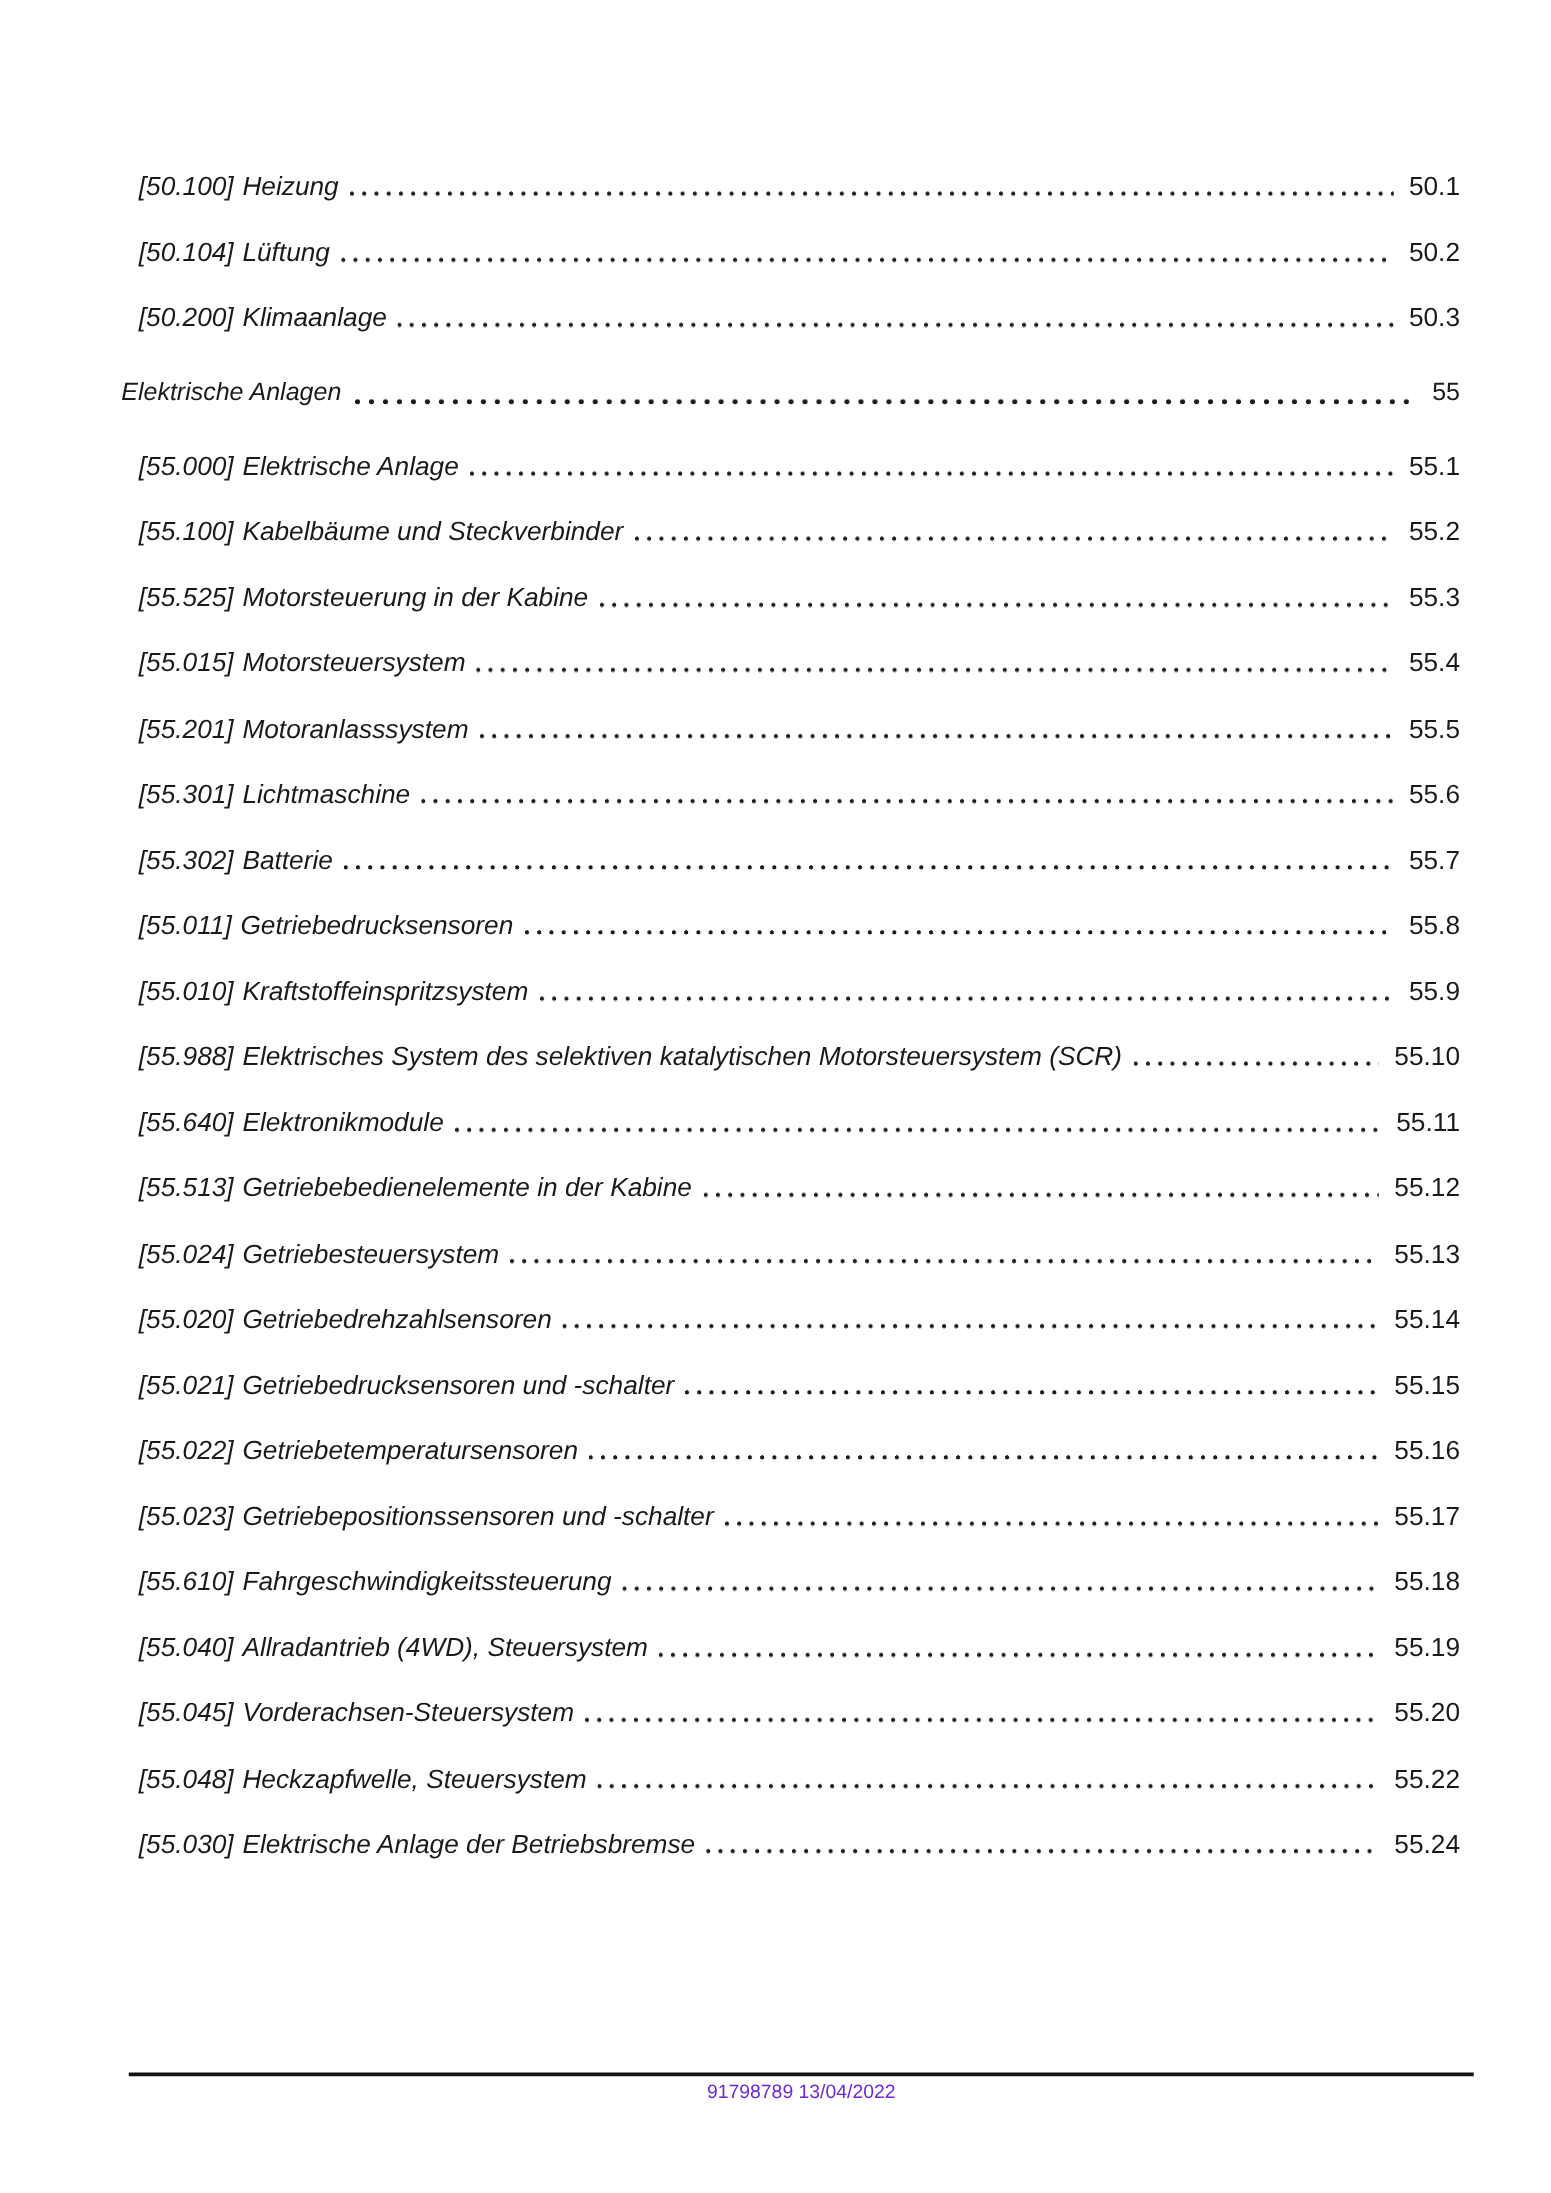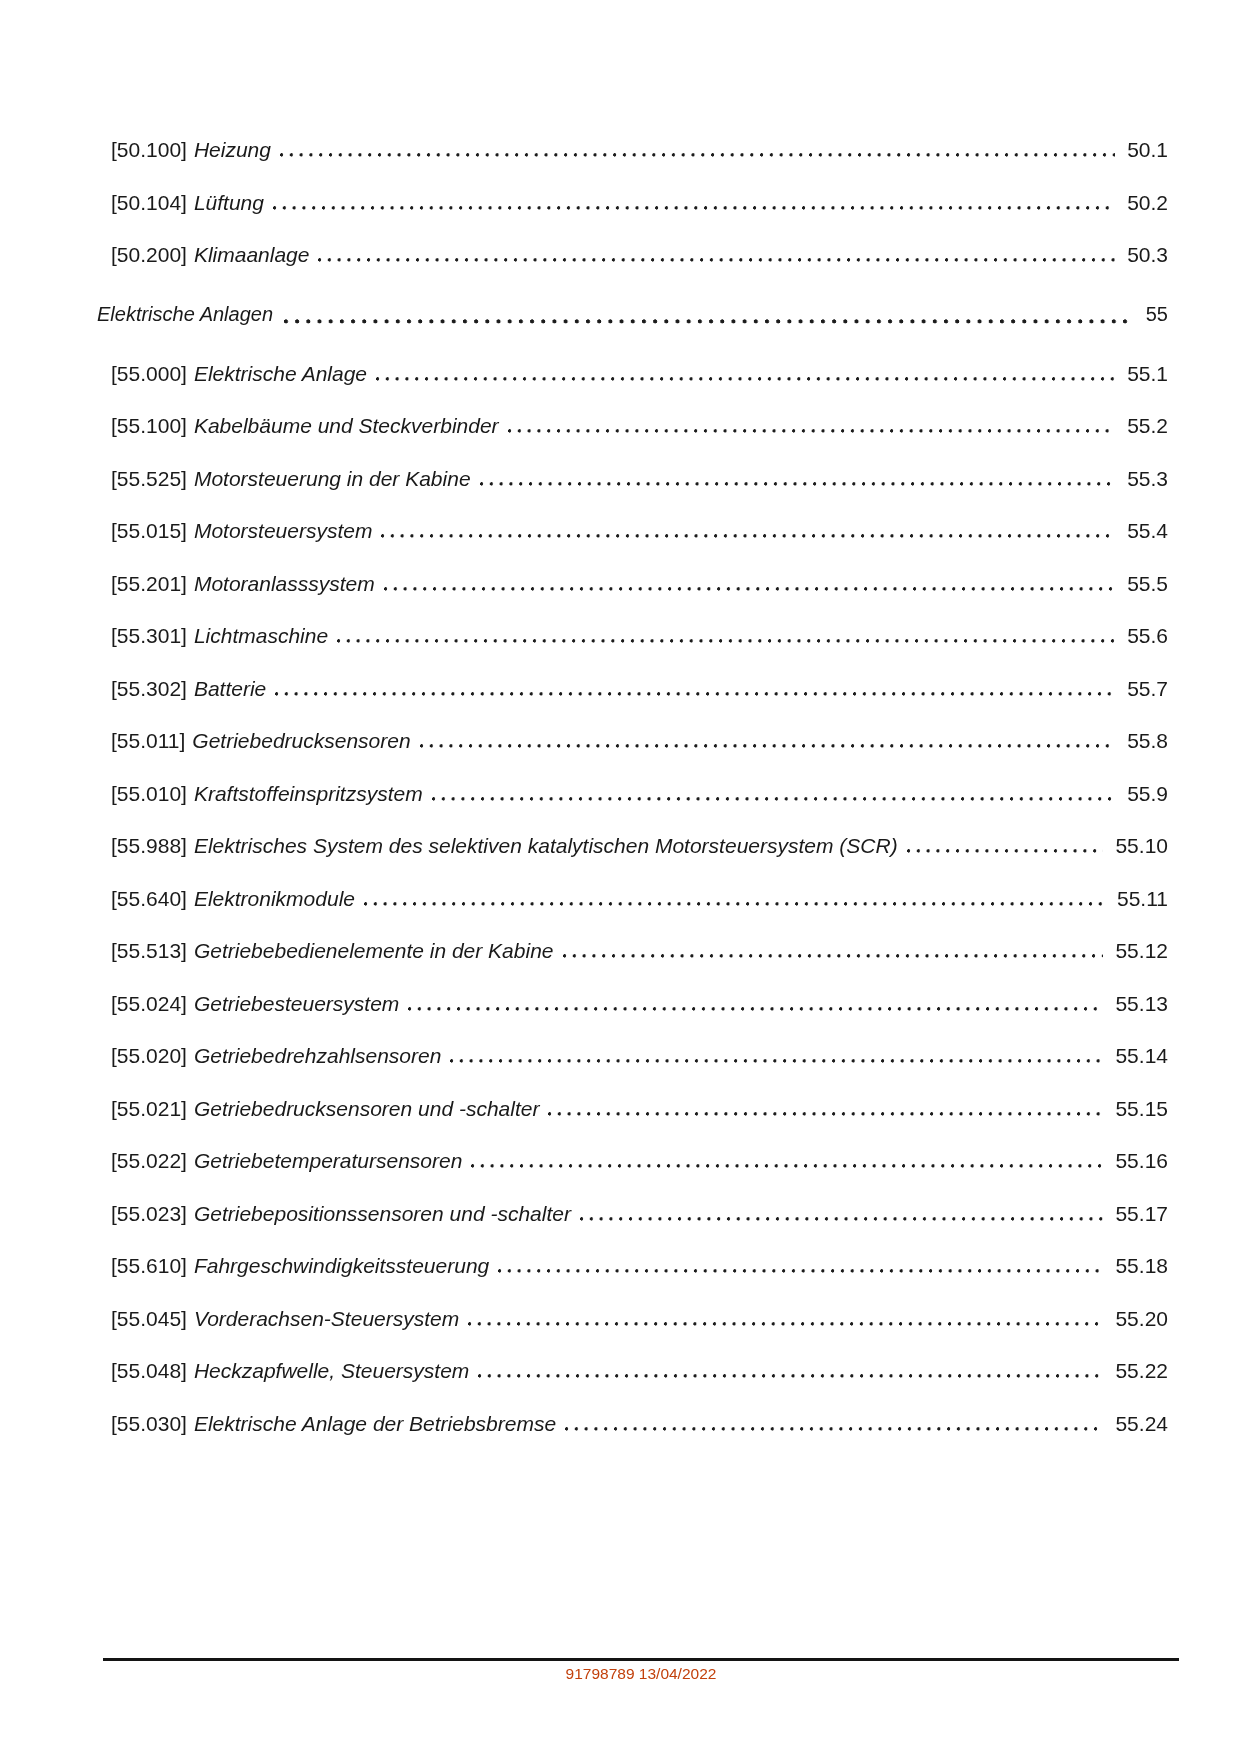--- a/index.html
+++ b/index.html
@@ -24,21 +24,21 @@
     height: 52.5px;
     font-size: 21px;
     white-space: nowrap;
   }
   .row.entry { padding-left: 14px; }
   .row.header {
     height: 66px;
     font-size: 20px;
     padding-left: 0;
   }
-  .code { white-space: pre; }
+  .code { white-space: pre; font-style: italic; }
   .title { margin-left: 7px; white-space: pre; font-style: italic; }
   .row.header .title { margin-left: 0; }
   .leader {
     flex: 1 1 auto;
     min-width: 14px;
     height: 4px;
     position: relative;
     top: 5px;
     margin: 0 12px 0 9px;
     background-image: radial-gradient(circle at 1.6px 1.9px, #1c1c1c 1.45px, rgba(0,0,0,0) 1.9px);
@@ -62,21 +62,21 @@
     height: 3px;
     background: #141414;
   }
   .footer-text {
     position: absolute;
     left: 103px;
     top: 1665px;
     width: 1076px;
     text-align: center;
     font-size: 15.5px;
-    color: #c2410c;
+    color: #6d28d9;
   }
 </style>
 </head>
 <body>
 
 <div class="page">
   <div class="toc">
       <div class="row entry">
     <span class="code">[50.100]</span>
     <span class="title">Heizung</span>
@@ -202,20 +202,26 @@
     <span class="leader"></span>
     <span class="pagenum">55.17</span>
   </div>
       <div class="row entry">
     <span class="code">[55.610]</span>
     <span class="title">Fahrgeschwindigkeitssteuerung</span>
     <span class="leader"></span>
     <span class="pagenum">55.18</span>
   </div>
       <div class="row entry">
+    <span class="code">[55.040]</span>
+    <span class="title">Allradantrieb (4WD), Steuersystem</span>
+    <span class="leader"></span>
+    <span class="pagenum">55.19</span>
+  </div>
+      <div class="row entry">
     <span class="code">[55.045]</span>
     <span class="title">Vorderachsen-Steuersystem</span>
     <span class="leader"></span>
     <span class="pagenum">55.20</span>
   </div>
       <div class="row entry">
     <span class="code">[55.048]</span>
     <span class="title">Heckzapfwelle, Steuersystem</span>
     <span class="leader"></span>
     <span class="pagenum">55.22</span>

